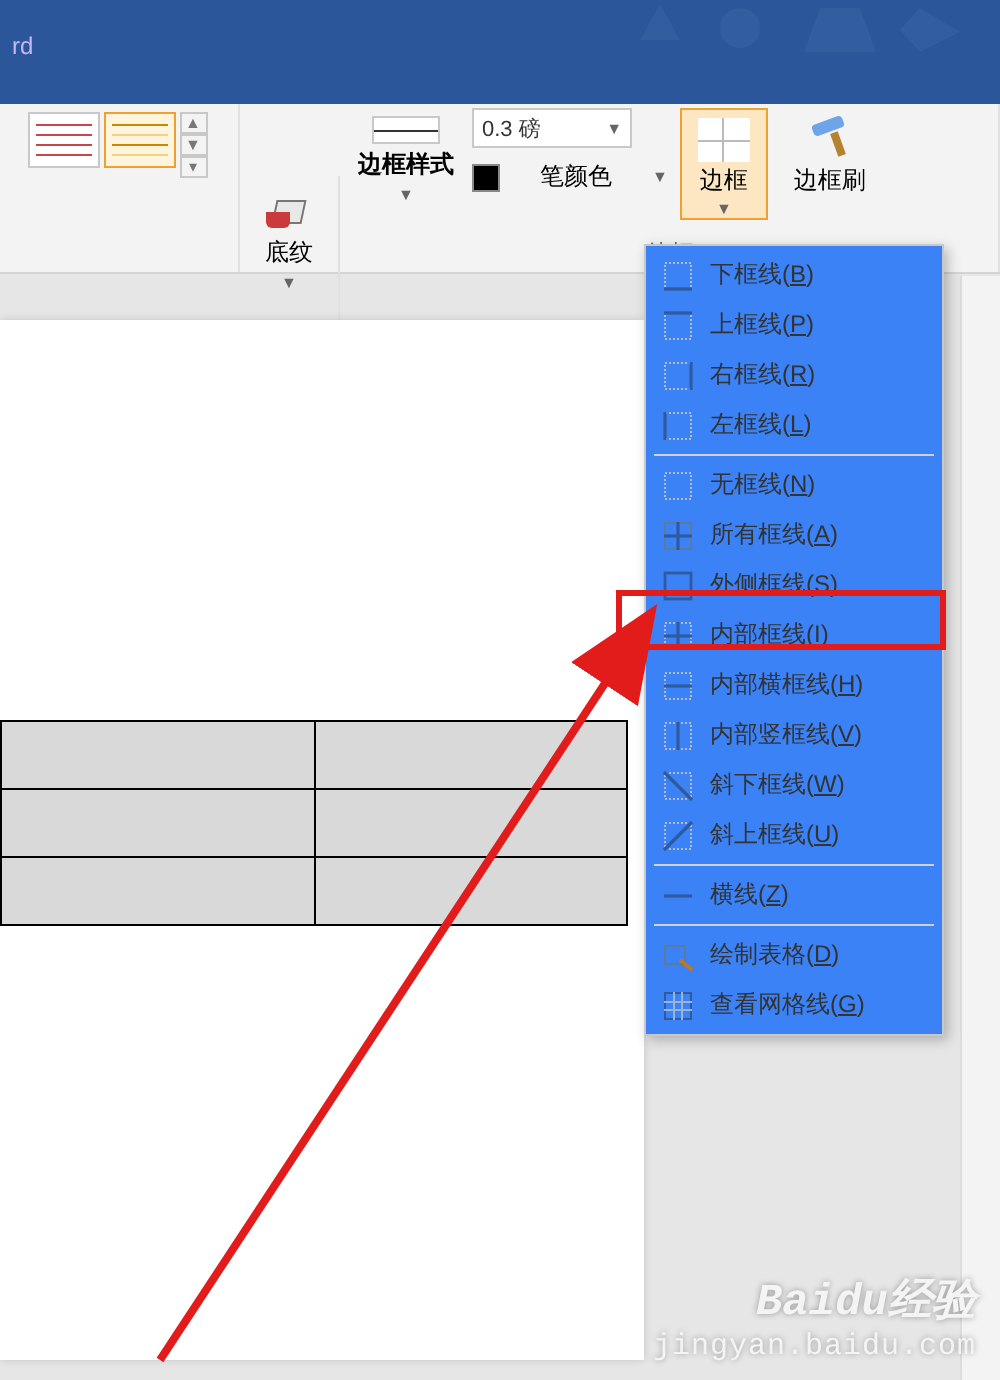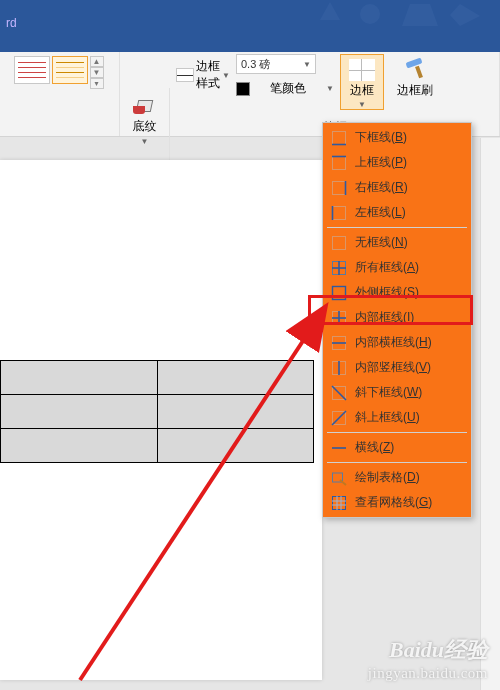--- a/index.html
+++ b/index.html
@@ -58,21 +58,21 @@
   .style-thumb.c2 span:nth-child(even){background:#f6cf87;}
   .gallery-spinner{ width:14px; display:flex; flex-direction:column; }
   .gallery-spinner div{flex:1;border:1px solid #c8c8c8;display:flex;align-items:center;justify-content:center;color:#777;font-size:8px;}
   .shading-btn {
     width:42px; display:flex; flex-direction:column; align-items:center; gap:2px; padding-top:4px;
   }
   .bucket-icon{width:24px;height:22px;position:relative;}
   .bucket-icon .can{position:absolute;left:4px;top:6px;width:15px;height:12px;background:#e8e8e8;border:1px solid #777;transform:skewX(-12deg);}
   .bucket-icon .pour{position:absolute;left:0px;top:12px;width:12px;height:8px;background:#cc3b3b;border-radius:0 0 3px 3px;}
   .caret{font-size:8px;color:#666;}
-  .border-style-btn{display:flex;flex-direction:row;align-items:center;padding-top:4px;gap:2px;width:54px;}
+  .border-style-btn{display:flex;flex-direction:column;align-items:center;padding-top:4px;gap:2px;width:54px;font-weight:bold;}
   .line-sample{width:34px;height:14px;border:1px solid #c8c8c8;background:#fff;display:flex;align-items:center;}
   .line-sample div{height:1px;width:100%;background:#333;}
   .weight-combo{display:flex;align-items:center;border:1px solid #c8c8c8;background:#fff;height:20px;width:80px;padding:0 4px;font-size:11px;color:#333;justify-content:space-between;}
   .pen-color-row{display:flex;align-items:center;gap:20px;margin-top:4px;}
   .pen-swatch{width:14px;height:14px;border:1px solid #888;background:#000;}
   .borders-big{
     width:44px; display:flex; flex-direction:column; align-items:center; padding-top:4px; gap:1px;
     background:#fce7c2; border:1px solid #f0a030;
   }
   .borders-big .gridicon{width:26px;height:22px;display:grid;grid-template-columns:1fr 1fr;grid-template-rows:1fr 1fr;gap:1px;background:#bbb;}
@@ -85,39 +85,39 @@
     position:absolute; left:0; top:160px; width:322px; height:520px;
     background:#fff; box-shadow:0 0 4px rgba(0,0,0,0.15);
   }
   .sample-table{
     position:absolute; left:0; top:200px; width:314px;
     border-collapse:collapse; background:#d9d9d9;
   }
   .sample-table td{border:1px solid #000;height:34px;}
   .dropdown{
     position:absolute; left:322px; top:122px; width:150px;
-    background:#f97316; border:1px solid #c8c8c8;
+    background:#3b82f6; border:1px solid #c8c8c8;
     box-shadow:2px 2px 6px rgba(0,0,0,0.25);
     padding:2px 0;
   }
   .menu-item{
     display:flex; align-items:center; gap:8px;
     padding:4px 10px 4px 8px; color:#333; white-space:nowrap;
   }
   .menu-sep{height:1px;background:#d0d0d0;margin:2px 4px;}
   .mi-icon{width:16px;height:16px;flex-shrink:0;display:flex;align-items:center;justify-content:center;}
   .mi-icon svg{width:16px;height:16px;}
   .highlight-box{
     position:absolute; left:308px; top:295px; width:165px; height:30px;
     border:3px solid #e21b1b; pointer-events:none;
   }
   .arrow-svg{position:absolute;left:50px;top:290px;width:300px;height:395px;pointer-events:none;}
   .watermark{
     position:absolute; right:12px; bottom:8px; color:#f4f4f4;
-    font-family:Liberation Serif, serif; text-align:right; text-shadow:0 0 3px rgba(0,0,0,0.35);margin-left:25px;
+    font-family:Liberation Mono, monospace; text-align:right; text-shadow:0 0 3px rgba(0,0,0,0.35);margin-left:25px;
   }
   .watermark .big{font-size:22px;font-style:italic;font-weight:bold;}
   .watermark .small{font-size:15px;letter-spacing:0.5px;}
   .scroll-end{position:absolute;right:0;bottom:0;width:20px;height:552px;background:#f3f3f3;border-left:1px solid #dcdcdc;}
 </style>
 </head>
 <body>
 
 <div class="title-bar">
   <span>rd</span>

